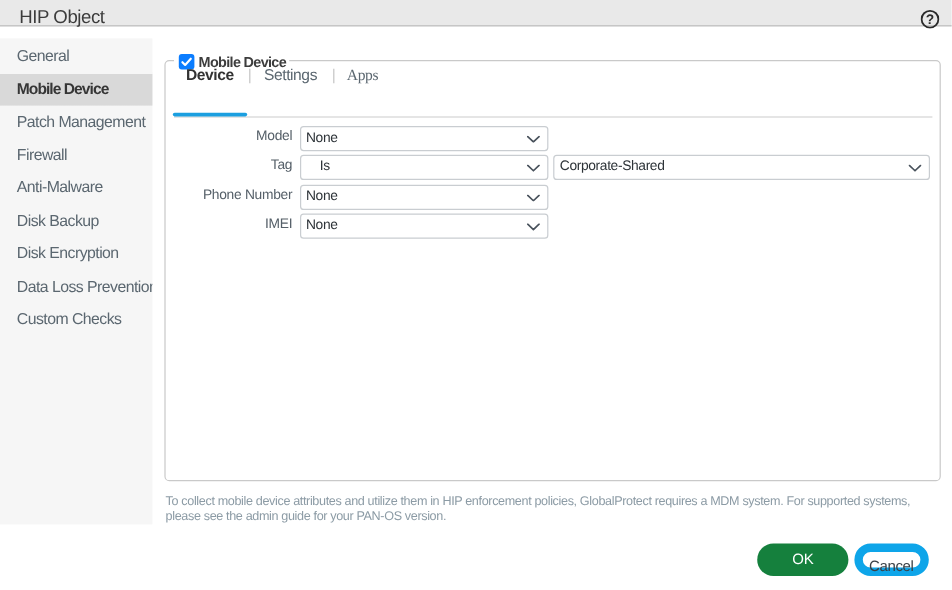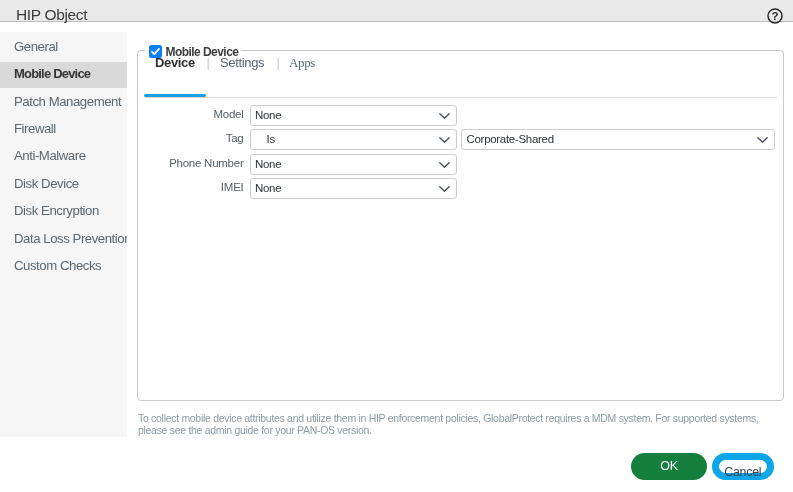--- a/index.html
+++ b/index.html
@@ -60,21 +60,21 @@
     <text x="8" y="12.3" font-size="11.5" font-weight="bold" fill="#2b2b2b" text-anchor="middle" font-family="Liberation Sans">?</text>
   </svg>
 </div>
 
 <div id="sidebar">
   <div class="nav">General</div>
   <div class="nav active">Mobile Device</div>
   <div class="nav">Patch Management</div>
   <div class="nav">Firewall</div>
   <div class="nav">Anti-Malware</div>
-  <div class="nav">Disk Device</div>
+  <div class="nav">Disk Backup</div>
   <div class="nav">Disk Encryption</div>
   <div class="nav">Data Loss Prevention</div>
   <div class="nav">Custom Checks</div>
 </div>
 
 <div id="fs"></div>
 <div id="legmask"></div>
 <div id="cbx">
   <svg width="13" height="13" viewBox="0 0 13 13" style="position:absolute; left:0; top:0;">
     <polyline points="3,6.8 5.3,9.1 10,3.9" fill="none" stroke="#fff" stroke-width="1.8" stroke-linecap="round" stroke-linejoin="round"></polyline>

